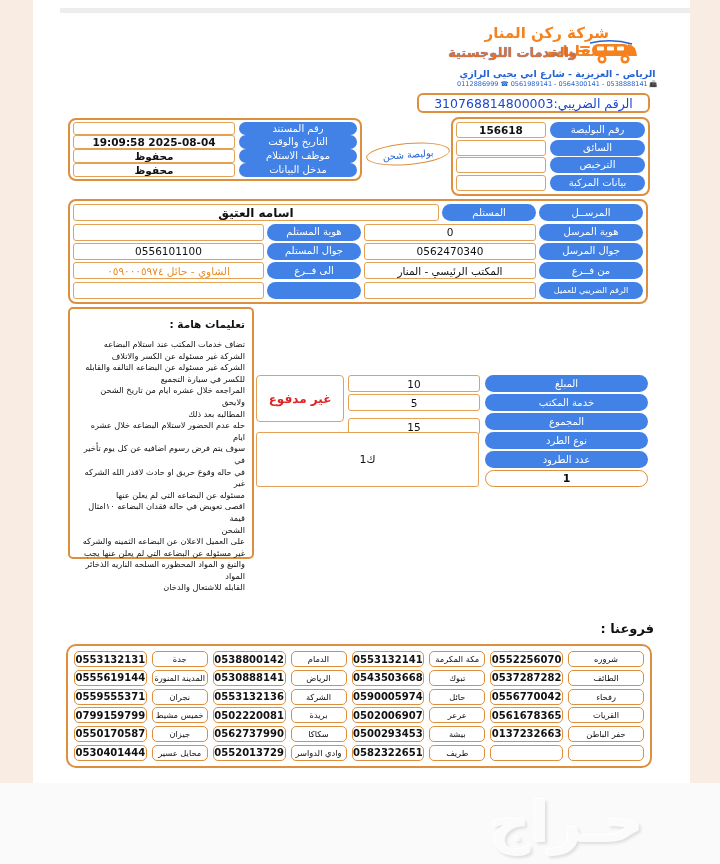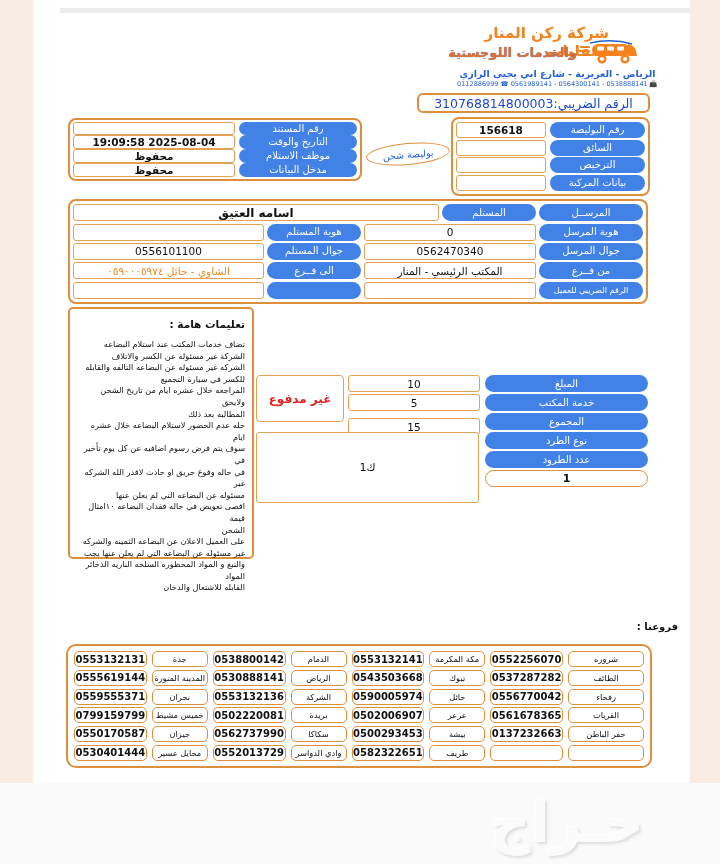--- a/index.html
+++ b/index.html
@@ -60,25 +60,25 @@
   .inst-body{font-size:8.2px;line-height:11.6px;white-space:pre-line}
 
   
   .block-payment{position:absolute;left:256px;top:372px;width:394px;height:117px}
   .pay-pill{position:absolute;left:229px;width:163px;height:17px;background:var(--blue);color:#fff;border-radius:9px;font-size:10px;display:flex;align-items:center;justify-content:center}
   .pp1{top:3px}.pp2{top:22px}.pp3{top:41px}.pp4{top:60px}.pp5{top:79px}
   .pay-cell{position:absolute;background:#fff;border:1px solid var(--orange-light);border-radius:3px;display:flex;align-items:center;justify-content:center;font-size:10.5px}
   .pay-val{left:92px;width:132px;height:17px}
   .pv1{top:3px}.pv2{top:22px}.pv3{top:46px}
   .pay-status{left:0;top:3px;width:88px;height:47px;color:var(--red);font-weight:bold;font-size:12px;border:1.5px solid var(--orange-light);border-radius:4px}
-  .pay-type{left:0;top:60px;width:223px;height:71px;font-size:11px}
+  .pay-type{left:0;top:60px;width:223px;height:55px;font-size:11px}
   .pay-count{position:absolute;left:229px;top:98px;width:163px;height:17px;background:#fff;border:1.5px solid var(--orange);border-radius:9px;display:flex;align-items:center;justify-content:center;font-weight:bold;font-size:11px}
 
   
-  .branches-title{position:absolute;left:608px;top:621px;width:70px;font-size:10px;font-weight:bold;}
+  .branches-title{position:absolute;left:584px;top:621px;width:70px;font-size:13px;font-weight:bold;}
   .branches-table{position:absolute;left:66px;top:644px;width:586px;height:124px;border:2px solid var(--orange);border-radius:10px;background:#fff;padding:4px 6px;display:flex;flex-direction:column;justify-content:space-around}
   .br-row{display:flex;gap:5px;height:16px}
   .br-cell{border:1.4px solid var(--orange);border-radius:5px;background:#fff;display:flex;align-items:center;justify-content:center;white-space:nowrap;overflow:hidden}
   .br-name{width:56px;font-size:8.3px}
   .br-name.wide{width:76px}
   .br-phone{flex:1;font-weight:bold;font-size:10px}
 
   .watermark{position:absolute;left:428px;top:786px;width:278px;height:72px;font-size:56px;font-weight:bold;color:#fbfbfb;text-shadow:-1px -1px 0 #ffffff,2px 2px 3px #dedede;display:flex;align-items:center;justify-content:center;z-index:5;letter-spacing:4px}
 </style>
 </head>

